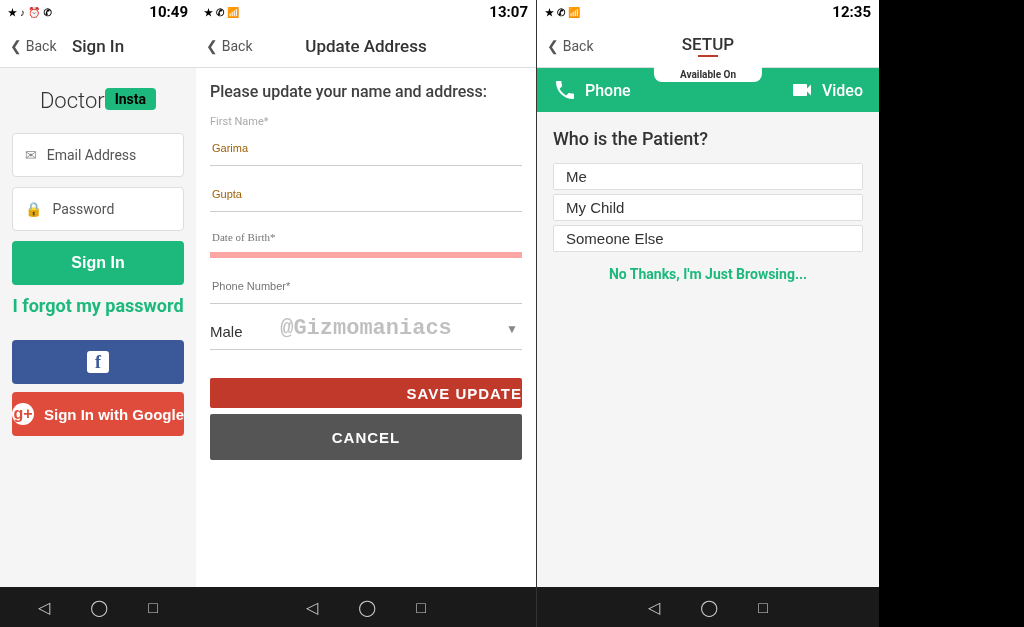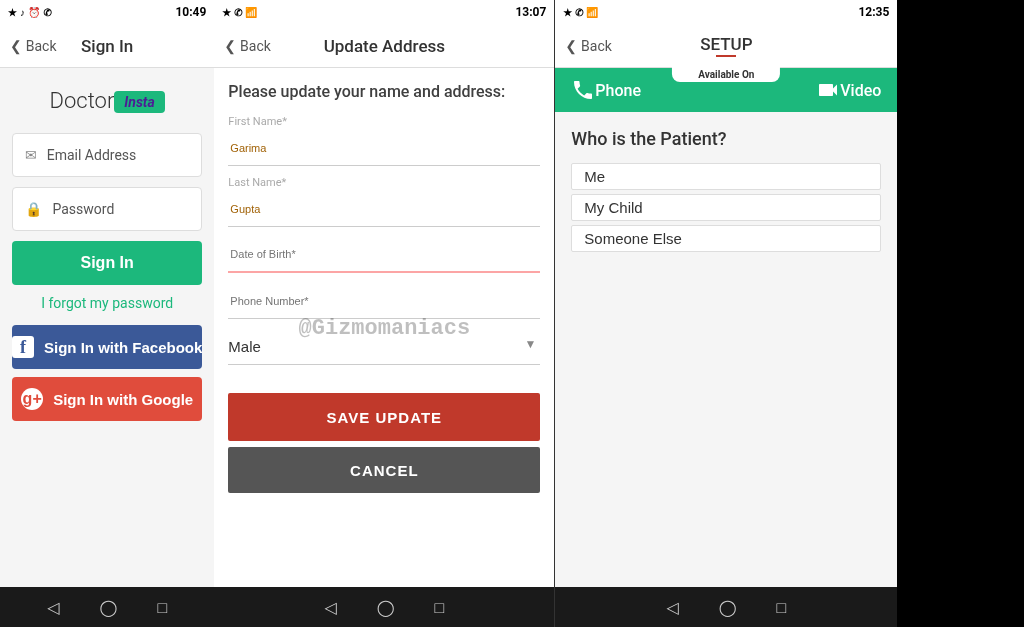--- a/index.html
+++ b/index.html
@@ -15,21 +15,21 @@
     .status-bar {
       height: 24px;
       background: #fff;
       display: flex;
       align-items: center;
       justify-content: space-between;
       padding: 0 8px;
       font-size: 11px;
       font-weight: bold;
     }
-    .status-bar .time { font-weight: bold; font-size: 12px; }
+    .status-bar .time { font-weight: bold; font-size: 15px; }
     .status-bar .icons { display: flex; align-items: center; gap: 3px; font-size: 10px; }
     .nav-bar {
       height: 44px;
       background: #fff;
       display: flex;
       align-items: center;
       justify-content: center;
       border-bottom: 1px solid #ddd;
       position: relative;
     }
@@ -51,33 +51,32 @@
       flex: 1;
       padding: 20px 12px;
       display: flex;
       flex-direction: column;
       align-items: center;
       background: #f5f5f5;
     }
     
     .logo-row {
       display: flex;
-      align-items: flex-end;
+      align-items: flex-start;
       gap: 0;
       margin-bottom: 20px;
     }
     .logo-doctor { font-size: 22px; font-weight: 300; color: #333; }
     .logo-insta {
       background: #1cb87c;
-      color: #4c1d95;
+      color: #000000;
       font-size: 14px;
       font-weight: bold;
       padding: 3px 10px;
       border-radius: 4px;
-      font-style: italic;
     }
     .input-field {
       width: 100%;
       height: 44px;
       background: #fff;
       border: 1px solid #ddd;
       border-radius: 4px;
       display: flex;
       align-items: center;
       padding: 0 12px;
@@ -94,23 +93,23 @@
       color: #fff;
       border: none;
       border-radius: 4px;
       font-size: 16px;
       font-weight: bold;
       margin-bottom: 10px;
       cursor: pointer;
     }
     .forgot-pwd {
       color: #1cb87c;
-      font-size: 14px;
-      font-weight: normal;
-      margin-bottom: 14px;
+      font-size: 18px;
+      font-weight: bold;
+      margin-bottom: 24px;
       cursor: pointer;
     }
     .facebook-btn {
       width: 100%;
       height: 44px;
       background: #3b5998;
       color: #fff;
       border: none;
       border-radius: 4px;
       font-size: 15px;
@@ -178,21 +177,22 @@
       height: 36px;
       border: none;
       border-bottom: 1px solid #ccc;
       font-size: 11px;
       color: #a16207;
       margin-bottom: 10px;
       padding: 0 2px;
       background: transparent;
     }
     .form-input.active-input {
-      border-bottom: 2px solid #fca5a5;
+      border-bottom: 6px solid #fca5a5;
+      font-family: Liberation Serif, serif;
     }
     .form-select {
       width: 100%;
       height: 36px;
       border: none;
       border-bottom: 1px solid #ccc;
       font-size: 15px;
       color: #333;
       margin-bottom: 14px;
       background: transparent;
@@ -221,30 +221,31 @@
       font-size: 22px;
       color: rgba(0,0,0,0.25);
       font-weight: bold;
       pointer-events: none;
       white-space: nowrap;
       z-index: 10;
       font-family: Liberation Mono, monospace;
     }
     .save-btn {
       width: 100%;
-      height: 48px;
+      height: 30px;
       background: #c0392b;
       color: #fff;
       border: none;
       border-radius: 2px;
       font-size: 15px;
       font-weight: bold;
       letter-spacing: 1px;
       margin-bottom: 6px;
       cursor: pointer;
+      text-align: right;
     }
     .cancel-btn {
       width: 100%;
       height: 46px;
       background: #555;
       color: #fff;
       border: none;
       border-radius: 2px;
       font-size: 15px;
       font-weight: bold;
@@ -273,21 +274,21 @@
       background: #fff;
       border-radius: 0 0 8px 8px;
       padding: 2px 26px;
       font-size: 10px;
       color: #333;
       font-weight: bold;
     }
     .avail-phone, .avail-video {
       display: flex;
       align-items: center;
-      gap: 0;
+      gap: 8px;
       color: #fff;
       font-size: 16px;
       font-weight: 500;
     }
     .phone-icon-svg, .video-icon-svg {
       width: 24px;
       height: 24px;
     }
     .who-section {
       padding: 16px;
@@ -395,21 +396,20 @@
       <span>Email Address</span>
     </div>
     <div class="input-field">
       <span class="input-icon">🔒</span>
       <span>Password</span>
     </div>
     <button class="sign-in-btn">Sign In</button>
     <div class="forgot-pwd">I forgot my password</div>
     <button class="facebook-btn">
       <div class="fb-icon">f</div>
-      <span>Sign In with Facebook</span>
     </button>
     <button class="google-btn">
       <div class="g-icon">g+</div>
       <span>Sign In with Google</span>
     </button>
   </div>
   <div class="android-nav">
     <span class="nav-icon">◁</span>
     <span class="nav-icon">◯</span>
     <span class="nav-icon">□</span>
@@ -430,21 +430,20 @@
       <span>❮</span>
       <span>Back</span>
     </div>
     <div class="title">Update Address</div>
   </div>
   <div style="flex:1; padding: 14px 14px; background:#fff; overflow:hidden; position:relative;">
     <div class="watermark">@Gizmomaniacs</div>
     <div class="update-title">Please update your name and address:</div>
     <div class="form-label">First Name*</div>
     <input class="form-input" type="text" value="Garima" style="">
-    <div class="form-label">Last Name*</div>
     <input class="form-input" type="text" value="Gupta" style="">
     <input class="form-input active-input" type="text" placeholder="Date of Birth*" style="">
     <input class="form-input" type="text" placeholder="Phone Number*" style="">
     <div class="select-wrapper">
       <select class="form-select">
         <option>Male</option>
         <option>Female</option>
         <option>Other</option>
       </select>
     </div>
@@ -497,20 +496,21 @@
       <div class="who-title">Who is the Patient?</div>
       <button class="patient-option">
         <span>Me</span>
       </button>
       <button class="patient-option">
         <span>My Child</span>
       </button>
       <button class="patient-option">
         <span>Someone Else</span>
       </button>
+      <span class="no-thanks">No Thanks, I'm Just Browsing...</span>
     </div>
   </div>
   <div class="android-nav">
     <span class="nav-icon">◁</span>
     <span class="nav-icon">◯</span>
     <span class="nav-icon">□</span>
   </div>
 </div>
 
 </body></html>

